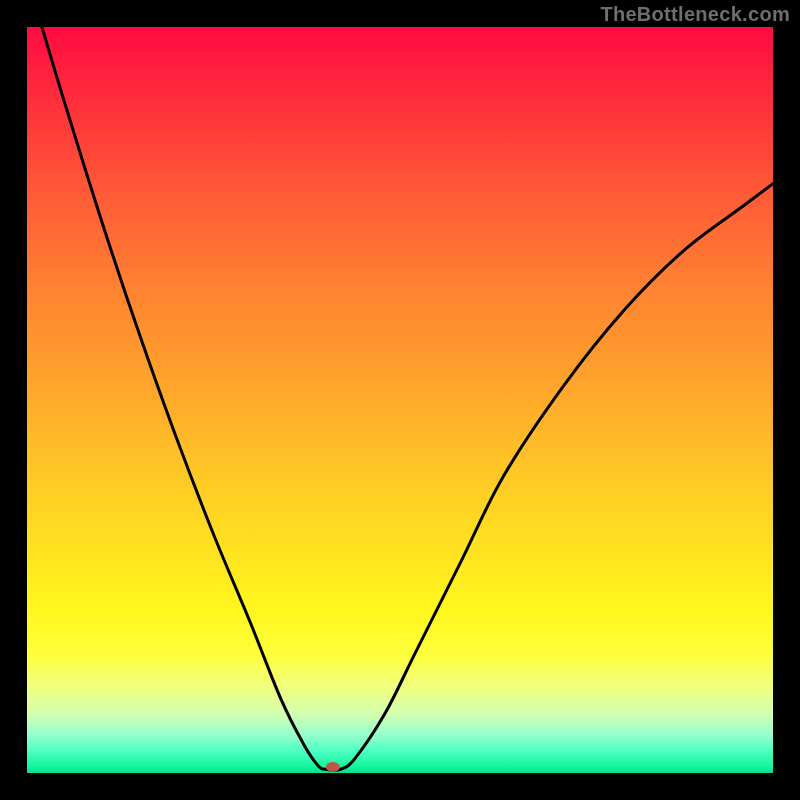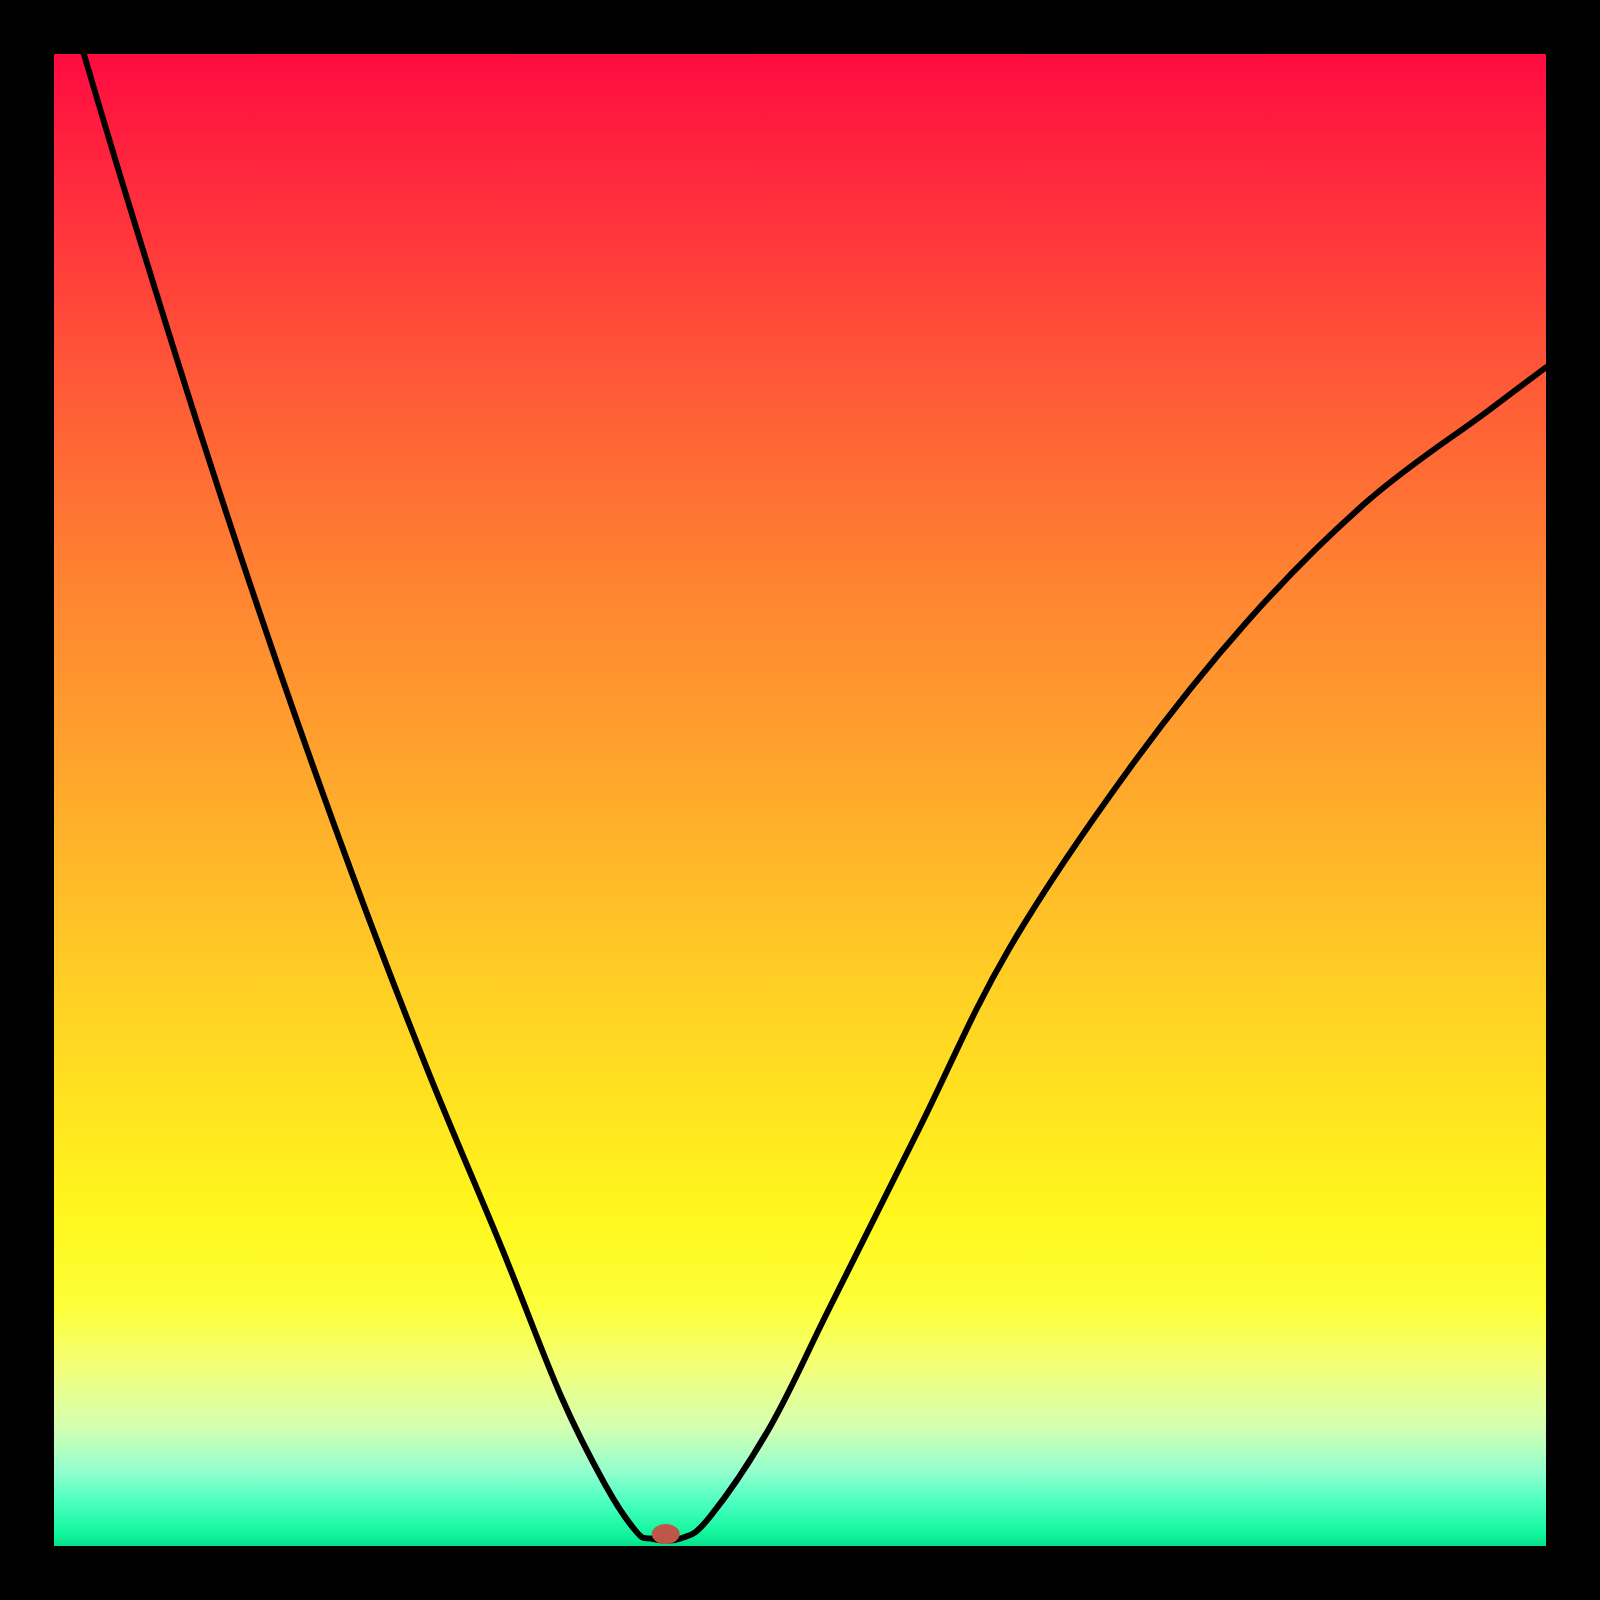--- a/index.html
+++ b/index.html
@@ -49,19 +49,20 @@
     font-weight: 600;
     color: #6e6e6e;
     letter-spacing: 0.3px;
     user-select: none;
   }
 </style>
 </head>
 <body>
 
 <div class="frame">
+  <div class="watermark">TheBottleneck.com</div>
   <div class="plot-area">
     <svg class="curve-svg" viewBox="0 0 746 746" preserveAspectRatio="none">
       <path fill="none" stroke="#000" stroke-width="3" stroke-linecap="round" d="M 14.92 0.00 C 18.95 13.43, 26.56 39.69, 37.30 74.60 C 48.04 109.51, 61.17 152.33, 74.60 193.96 C 88.03 235.59, 98.47 266.92, 111.90 305.86 C 125.33 344.80, 135.77 374.04, 149.20 410.30 C 162.63 446.56, 173.07 473.71, 186.50 507.28 C 199.93 540.85, 211.71 567.26, 223.80 596.80 C 235.89 626.34, 244.24 649.92, 253.64 671.40 C 263.04 692.88, 269.31 704.07, 276.02 716.16 C 282.73 728.25, 286.91 733.84, 290.94 738.54 C 294.97 743.24, 294.37 741.60, 298.40 742.27 C 302.43 742.94, 307.95 744.28, 313.32 742.27 C 318.69 740.26, 320.18 741.15, 328.24 731.08 C 336.30 721.01, 347.34 705.12, 358.08 686.32 C 368.82 667.52, 374.49 653.50, 387.92 626.64 C 401.35 599.78, 416.57 569.35, 432.68 537.12 C 448.79 504.89, 458.64 479.83, 477.44 447.60 C 496.24 415.37, 515.64 387.62, 537.12 358.08 C 558.60 328.54, 575.32 307.65, 596.80 283.48 C 618.28 259.31, 635.00 242.60, 656.48 223.80 C 677.96 205.00, 700.05 191.13, 716.16 179.04 C 732.27 166.95, 740.63 160.69, 746.00 156.66"></path>
       <ellipse rx="7" ry="5" fill="#c0564a" stroke="none" cx="305.86" cy="740.03"></ellipse>
     </svg>
   </div>
 </div>
 
 </body></html>

